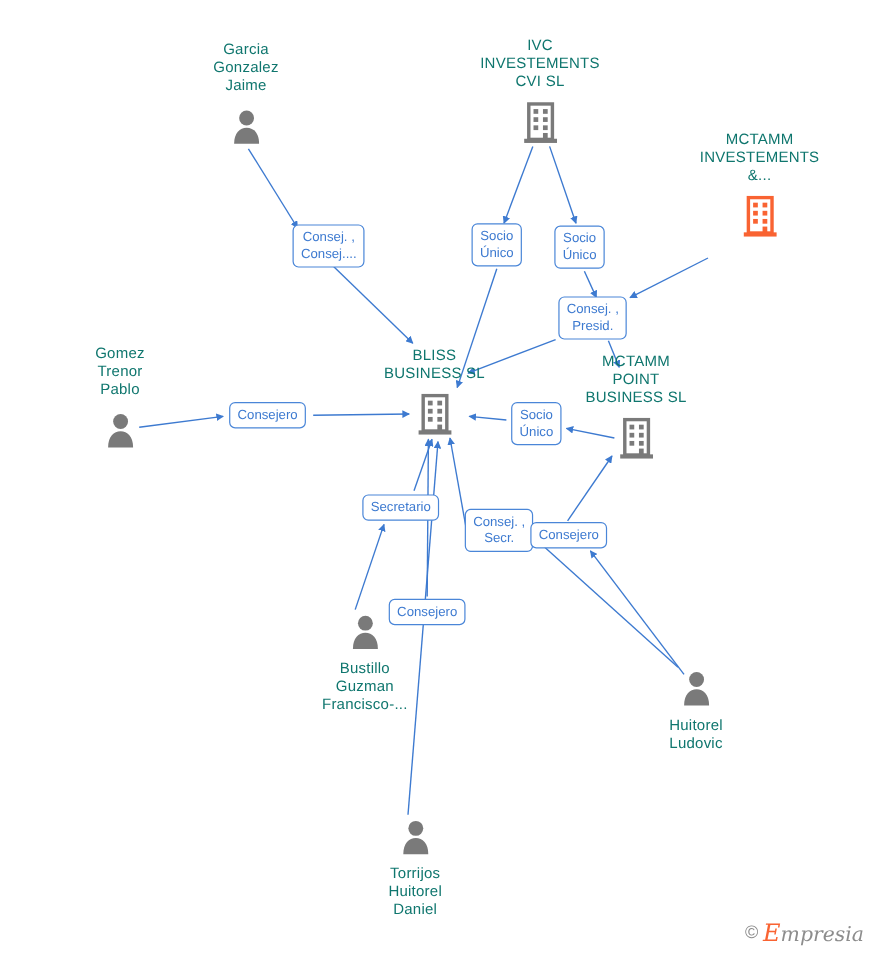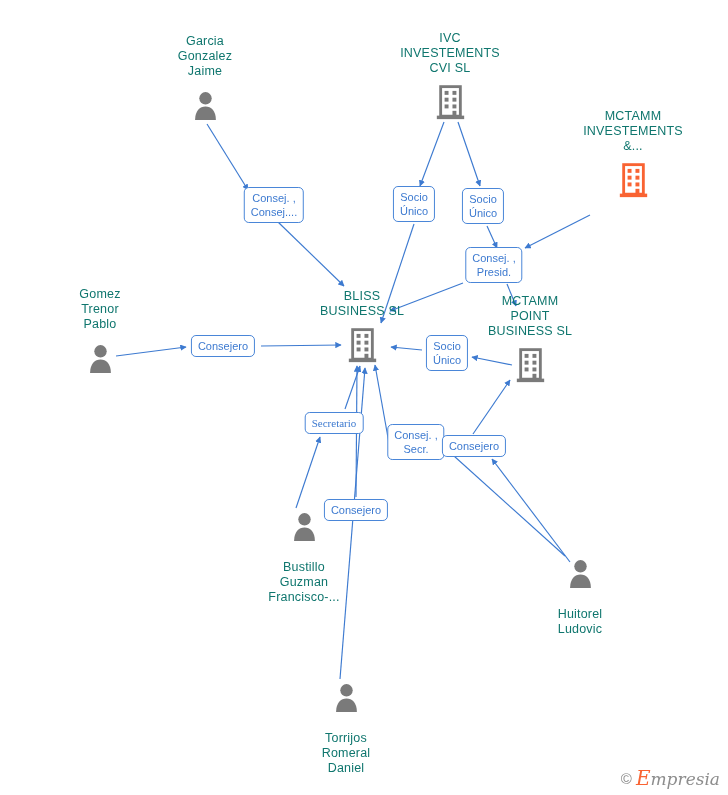--- a/index.html
+++ b/index.html
@@ -14,21 +14,21 @@
   .node .glyph{
     position:absolute;left:-16px;top:-20px;width:32px;height:40px;
     display:flex;align-items:center;justify-content:center;
   }
   .node .label{
     position:absolute;width:150px;left:-75px;
     text-align:center;color:#0f766e;font-size:12.5px;line-height:15px;
     white-space:pre-line;letter-spacing:.2px;
   }
   .node.lbl-above .label{bottom:26px;}
-  .node.lbl-below .label{top:34px;}
+  .node.lbl-below .label{top:24px;}
 
   .edge-label{
     position:absolute;transform:translate(-50%,-50%);
     border:1px solid #4a86d8;border-radius:5px;background:#ffffff;
     color:#3d7ad0;font-size:11px;line-height:14px;
     padding:3px 6px;text-align:center;white-space:pre-line;
     box-sizing:border-box;
   }
 
   .logo{
@@ -81,21 +81,21 @@
 Consej....</div>
       <div class="edge-label" style="left: 414px; top: 204px; border-color: rgb(74, 134, 216); color: rgb(61, 122, 208);">Socio
 Único</div>
       <div class="edge-label" style="left: 483px; top: 206px; border-color: rgb(74, 134, 216); color: rgb(61, 122, 208);">Socio
 Único</div>
       <div class="edge-label" style="left: 494px; top: 265px; border-color: rgb(74, 134, 216); color: rgb(61, 122, 208);">Consej. ,
 Presid.</div>
       <div class="edge-label" style="left: 223px; top: 346px; border-color: rgb(74, 134, 216); color: rgb(61, 122, 208);">Consejero</div>
       <div class="edge-label" style="left: 447px; top: 353px; border-color: rgb(74, 134, 216); color: rgb(61, 122, 208);">Socio
 Único</div>
-      <div class="edge-label" style="left: 334px; top: 423px; border-color: rgb(74, 134, 216); color: rgb(61, 122, 208); font-family: Liberation Serif, serif;">Secretario</div>
+      <div class="edge-label" style="left: 334px; top: 423px; border-color: rgb(74, 134, 216); color: rgb(61, 122, 208);">Secretario</div>
       <div class="edge-label" style="left: 356px; top: 510px; border-color: rgb(74, 134, 216); color: rgb(61, 122, 208);">Consejero</div>
       <div class="edge-label" style="left: 416px; top: 442px; border-color: rgb(74, 134, 216); color: rgb(61, 122, 208);">Consej. ,
 Secr.</div>
       <div class="edge-label" style="left: 474px; top: 446px; border-color: rgb(74, 134, 216); color: rgb(61, 122, 208);">Consejero</div>
     </div>
   <div id="nodes">
       <div class="node lbl-above" style="left: 205px; top: 105px;">
         <span class="glyph">
           <svg viewBox="0 0 24 28" width="27" height="31" aria-hidden="true">
   <circle cx="12" cy="7.5" r="5.6" fill="#7a7a7a"></circle>
@@ -210,21 +210,21 @@
 Ludovic</span>
       </div>
       <div class="node lbl-below" style="left: 346px; top: 697px;">
         <span class="glyph">
           <svg viewBox="0 0 24 28" width="27" height="31" aria-hidden="true">
   <circle cx="12" cy="7.5" r="5.6" fill="#7a7a7a"></circle>
   <path d="M2.6 27 C2.6 18.6 6.9 14.8 12 14.8 C17.1 14.8 21.4 18.6 21.4 27 Z" fill="#7a7a7a"></path>
           </svg>
         </span>
         <span class="label">Torrijos
-Romeral
+Huitorel
 Daniel</span>
       </div>
     </div>
 
   <div class="logo">
     <span class="cmark">©</span>
     <span class="word"><span class="cap">E</span><span>mpresia</span></span>
   </div>
 
 </div>

